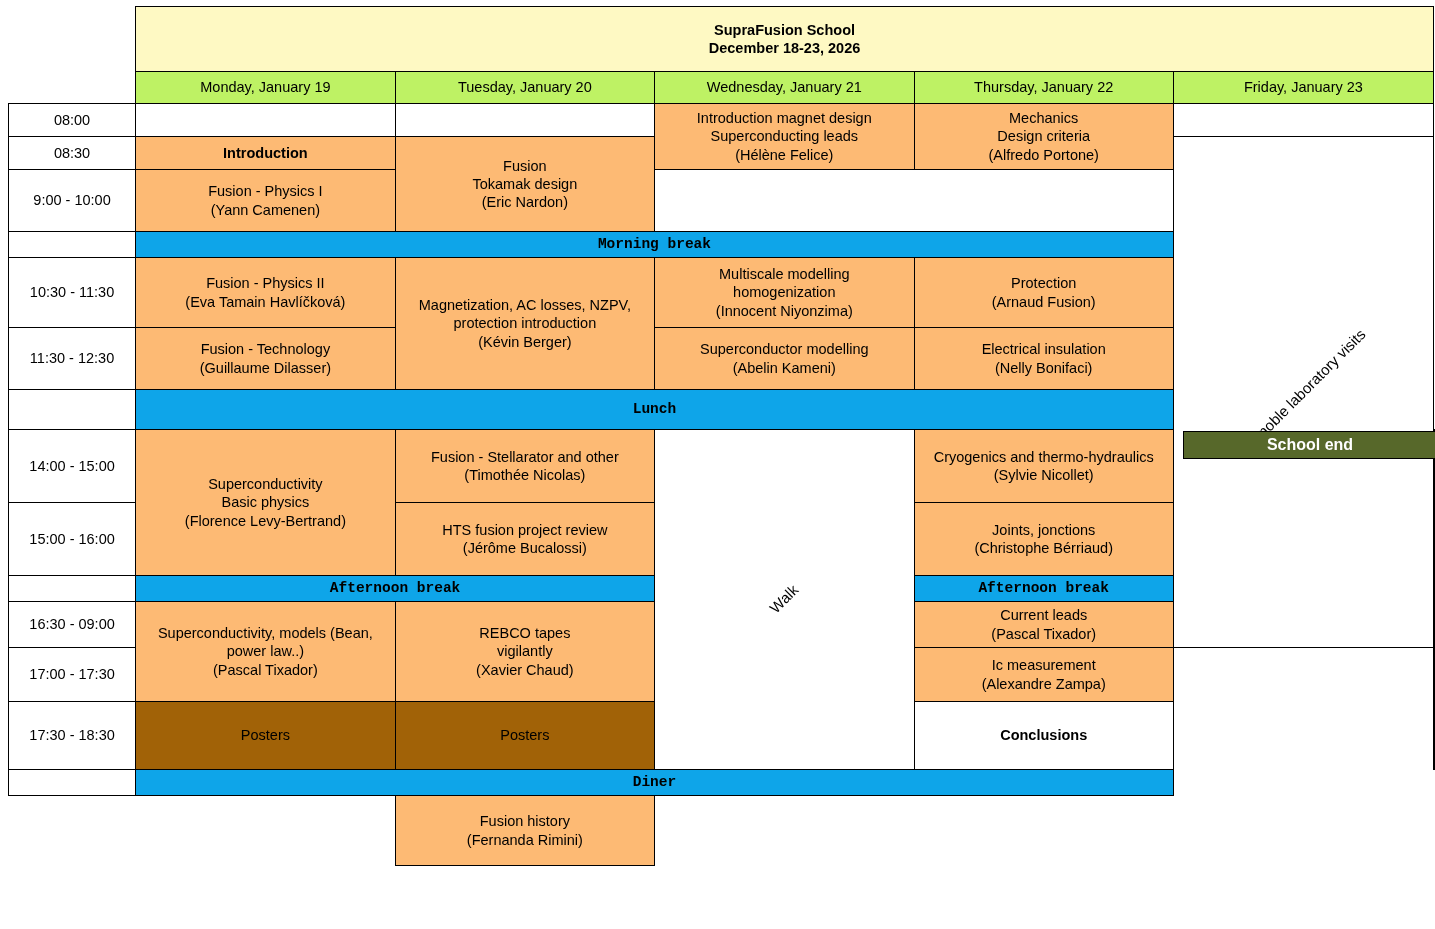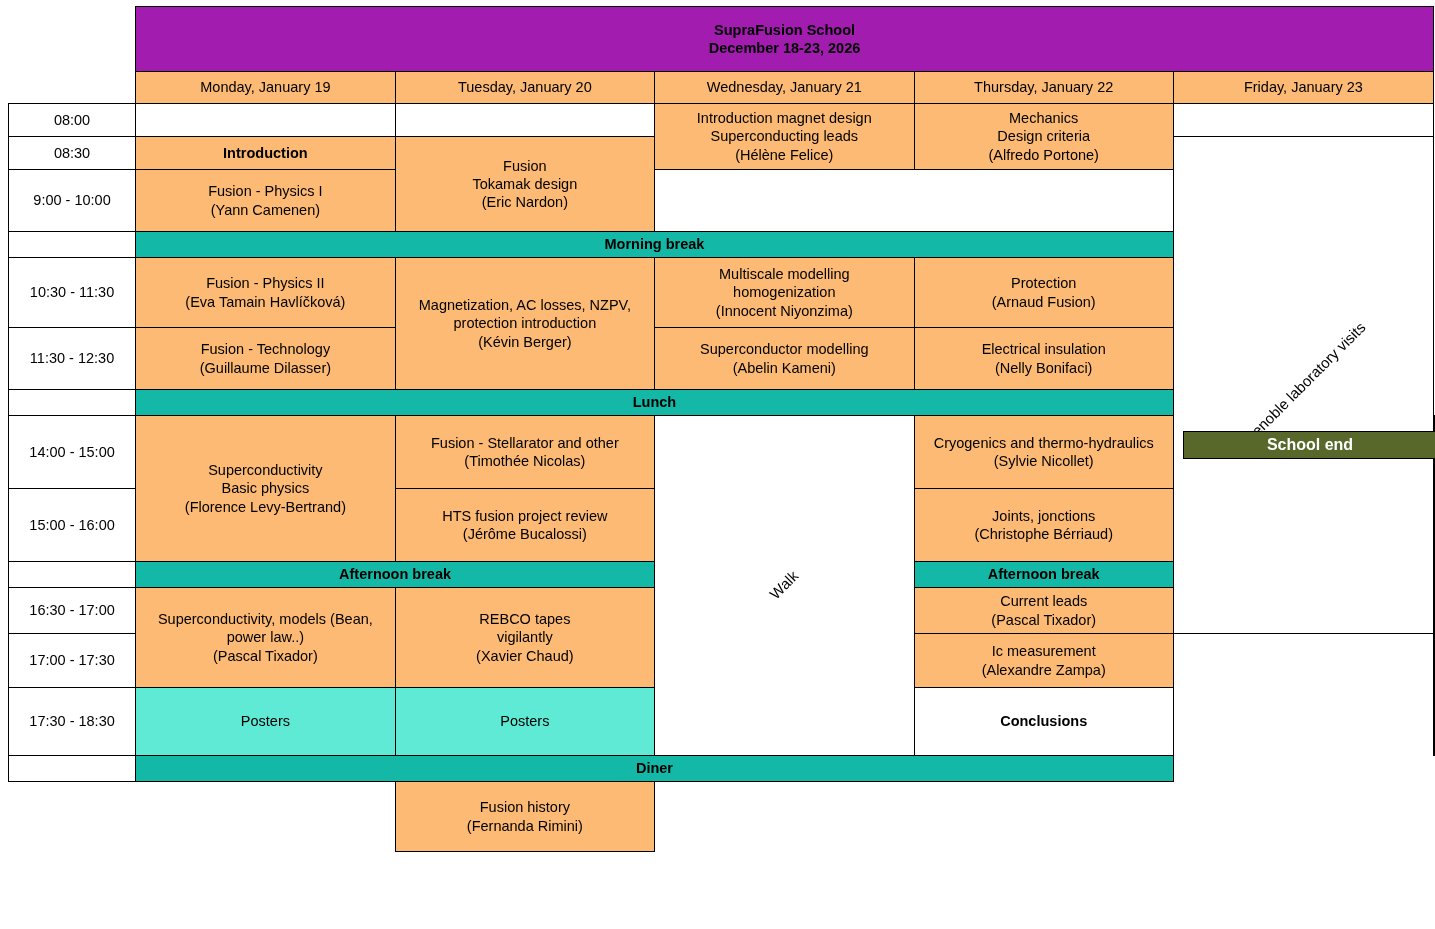--- a/index.html
+++ b/index.html
@@ -39,52 +39,53 @@
   }
   td.noborder {
     border: none !important;
     background: transparent;
   }
   
   col.c-time { width: 128px; }
   col.c-day  { width: 261px; }
 
   .title-cell {
-    background: #a21caf;
+    background: #fef9c3;
     color: #000000;
     font-weight: bold;
     font-size: 19px;
     height: 64px;
     line-height: 1.35;
   }
   .dayhead {
-    background: #fdba74;
+    background: #bef264;
     font-size: 16px;
     height: 31px;
   }
   .timecell {
     background: #ffffff;
     text-align: left;
     padding-left: 6px;
     font-size: 15px;
   }
   .session {
     background: #fdba74;
   }
   .session .line { display: block; }
   .emptycell { background: #ffffff; }
   .band {
-    background: #14b8a6;
+    background: #0ea5e9;
     color: #ffffff;
     font-weight: bold;
     font-size: 15px;
     height: 25px;
+    font-family: Liberation Mono, monospace;
   }
   .posters {
-    background: #5eead4;
+    background: #a16207;
     color: #ffffff;
     font-size: 15px;
   }
   .italicbold {
     font-weight: bold;
   }
   .rot-wrap {
     display: flex;
     align-items: center;
     justify-content: center;
@@ -211,21 +212,21 @@
       <td class="session">
         <span class="line">Superconductor modelling</span>
         <span class="line">(Abelin Kameni)</span>
       </td>
       <td class="session">
         <span class="line">Electrical insulation</span>
         <span class="line">(Nelly Bonifaci)</span>
       </td>
     </tr>
 
-    <tr style="height:26px">
+    <tr style="height:40px">
       <td class="emptycell"></td>
       <td class="band" colspan="4">Lunch</td>
     </tr>
 
     <tr style="height:73px">
       <td class="timecell">14:00 - 15:00</td>
       <td class="session" rowspan="2">
         <span class="line">Superconductivity</span>
         <span class="line">Basic physics</span>
         <span class="line">(Florence Levy-Bertrand)</span>
@@ -258,21 +259,21 @@
       </td>
     </tr>
 
     <tr style="height:25px">
       <td class="emptycell"></td>
       <td class="band" colspan="2">Afternoon break</td>
       <td class="band">Afternoon break</td>
     </tr>
 
     <tr style="height:46px">
-      <td class="timecell">16:30 - 17:00</td>
+      <td class="timecell">16:30 - 09:00</td>
       <td class="session" rowspan="2">
         <span class="line">Superconductivity, models (Bean,</span>
         <span class="line">power law..)</span>
         <span class="line">(Pascal Tixador)</span>
       </td>
       <td class="session" rowspan="2">
         <span class="line">REBCO tapes</span>
         <span class="line">vigilantly</span>
         <span class="line">(Xavier Chaud)</span>
       </td>

